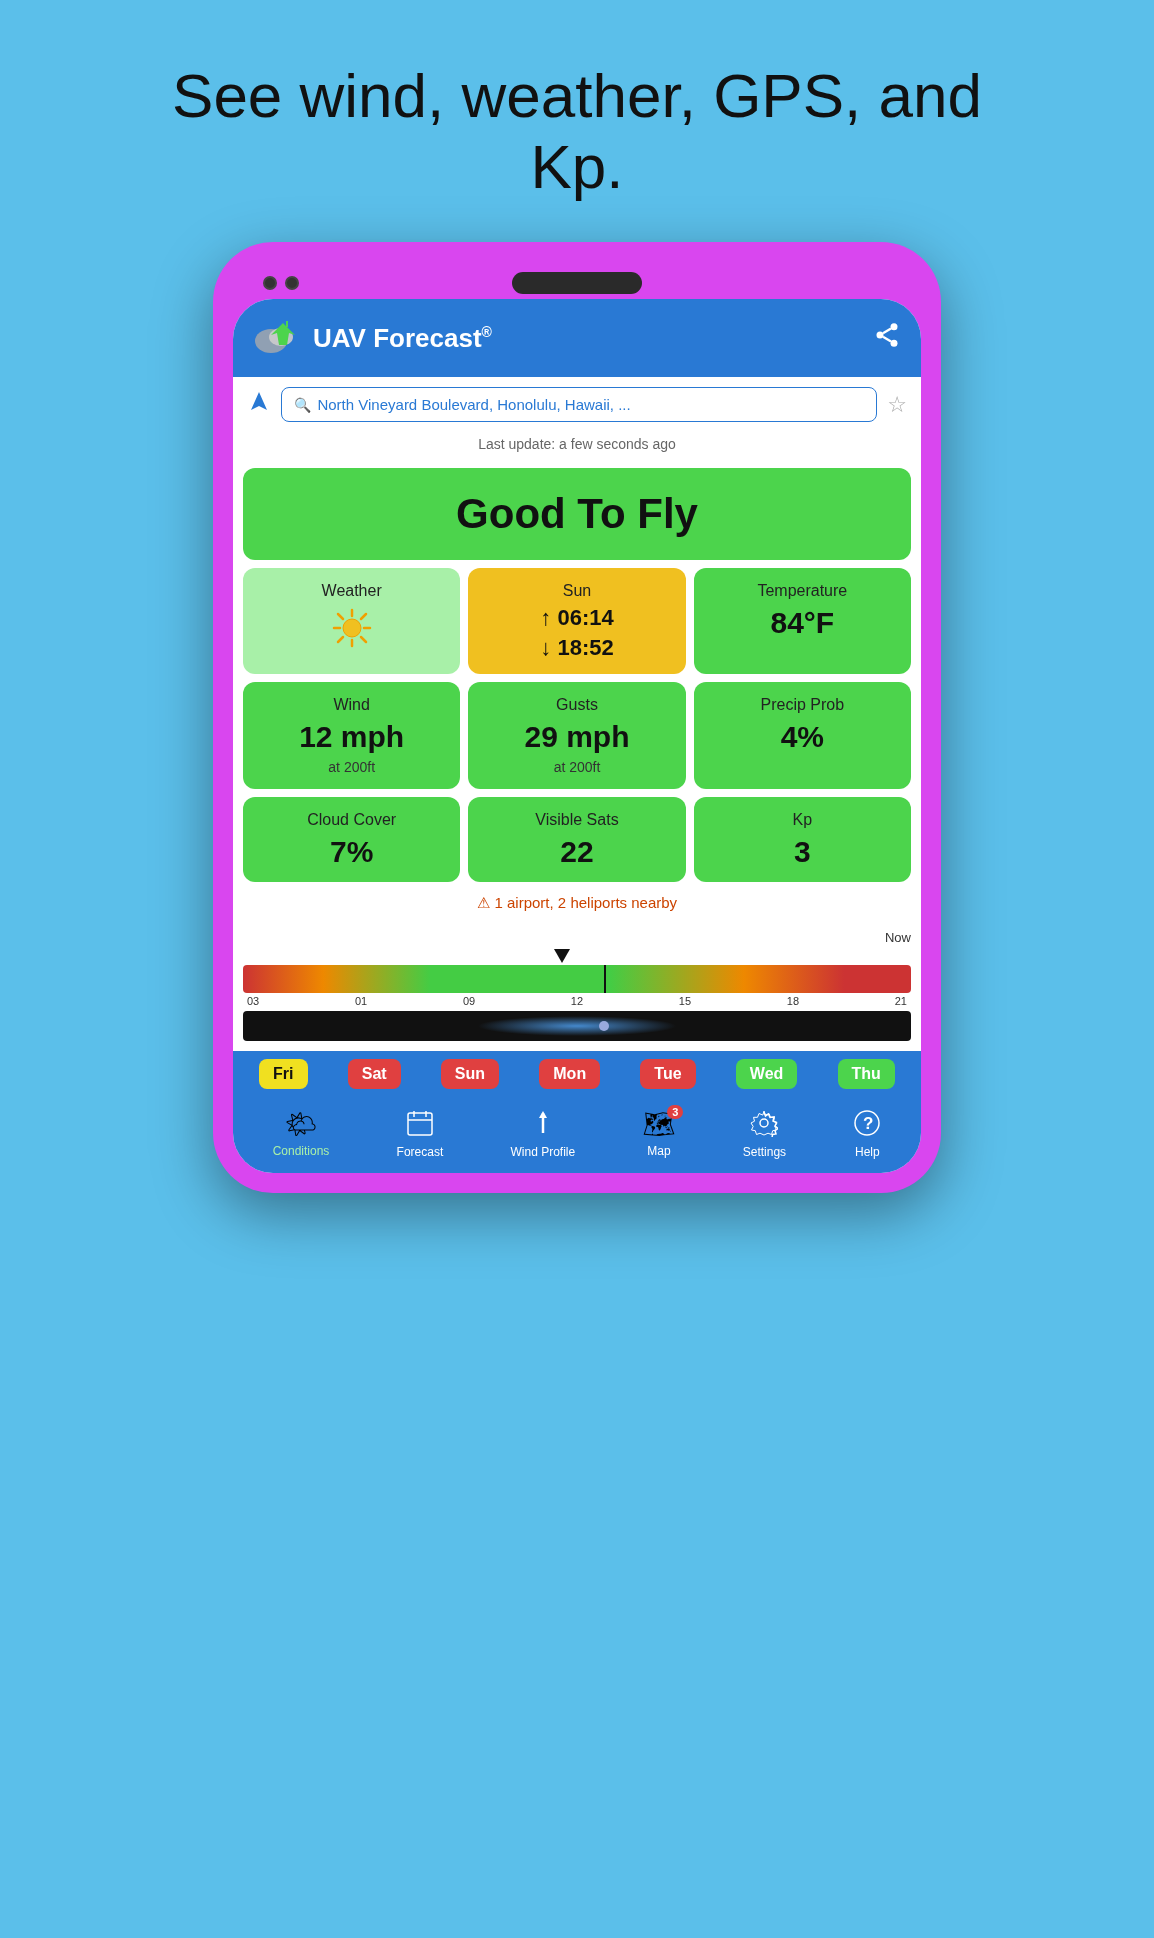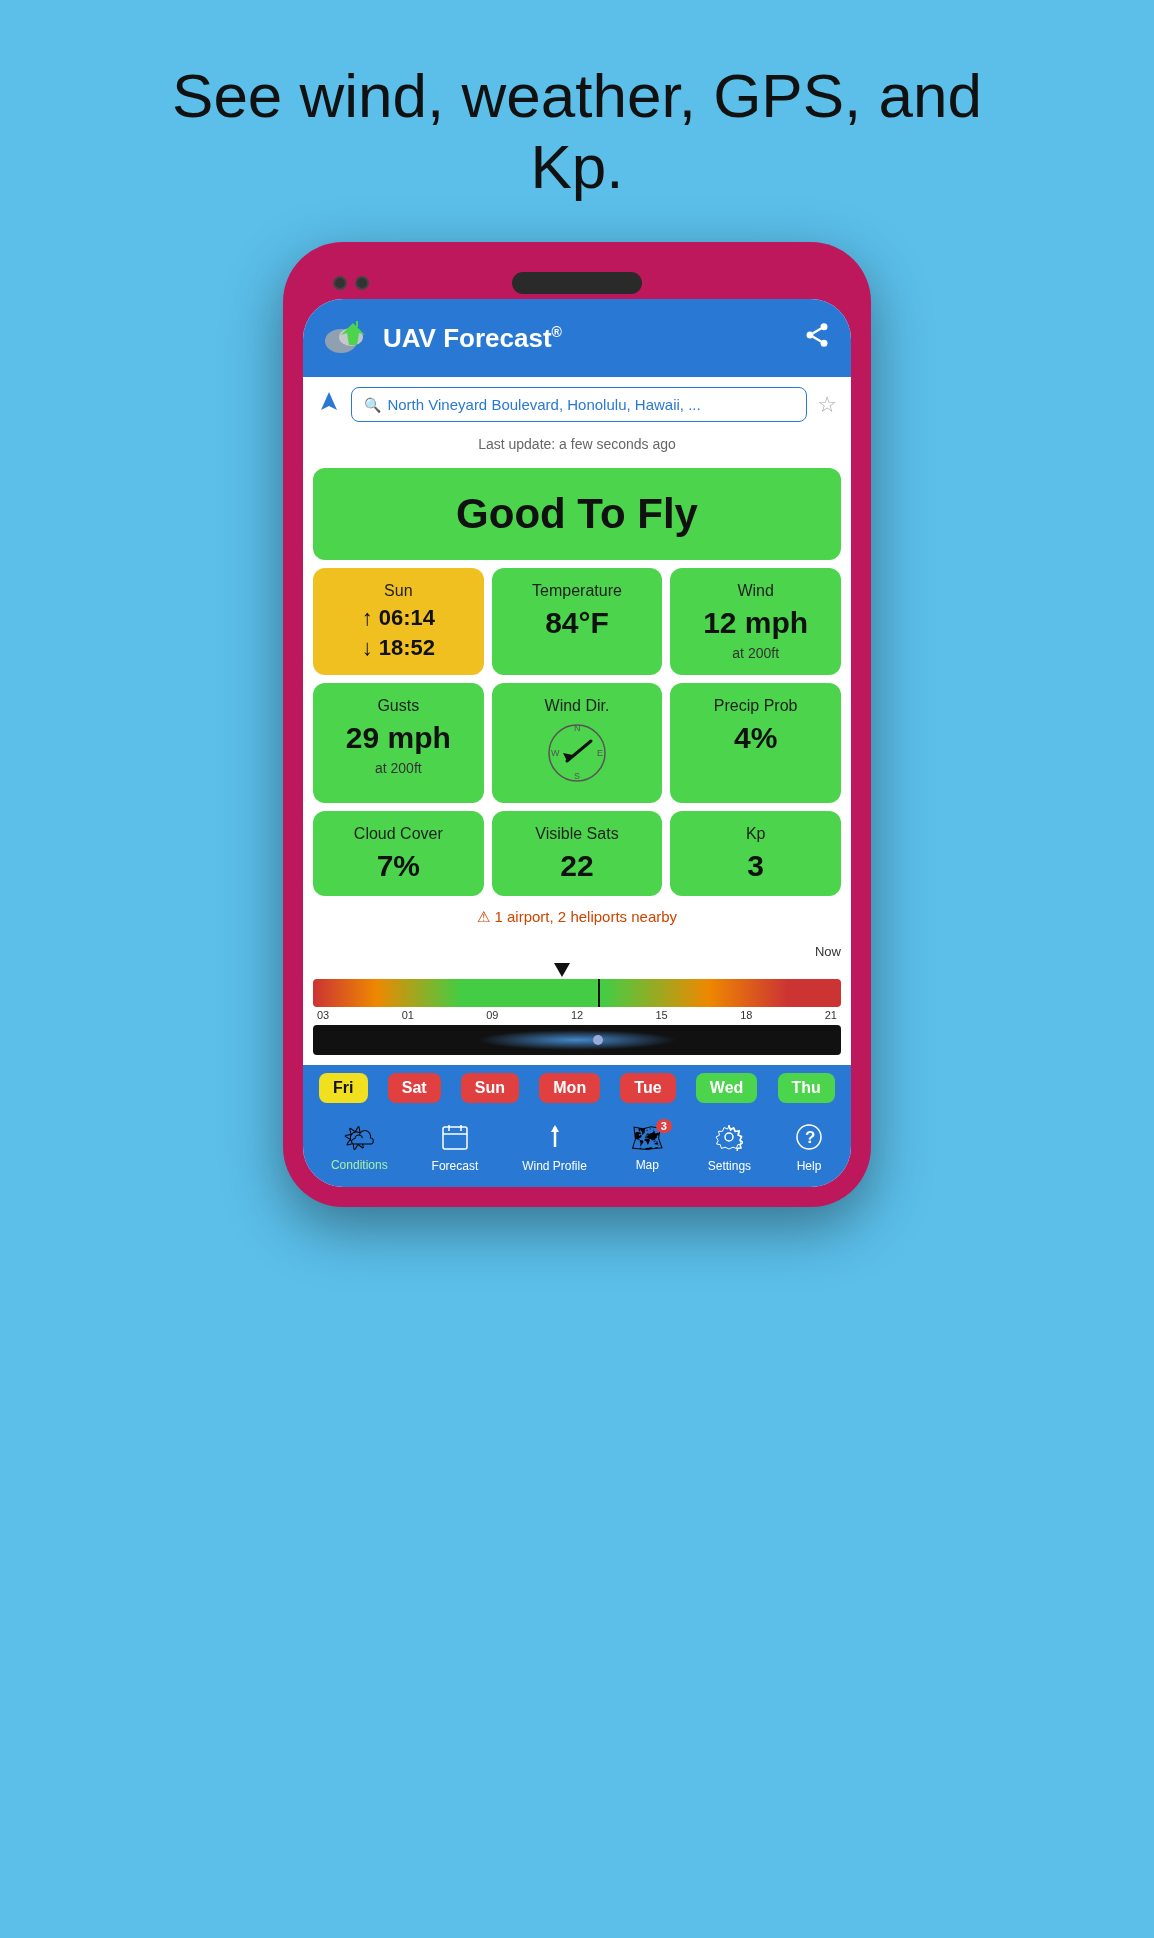--- a/index.html
+++ b/index.html
@@ -16,22 +16,22 @@
     .headline {
       font-size: 62px;
       font-weight: 400;
       color: #111;
       text-align: center;
       margin-top: 60px;
       margin-bottom: 40px;
       width: 900px;
     }
     .phone-outer {
-      width: 588px;
-      background: #be185d;
+      width: 728px;
+      background: #d946ef;
       border-radius: 60px;
       padding: 20px;
       box-shadow: 0 20px 60px rgba(0,0,0,0.4);
       position: relative;
     }
     .phone-notch-area {
       display: flex;
       justify-content: space-between;
       align-items: center;
       padding: 10px 30px 5px;
@@ -375,20 +375,36 @@
       </div>
       <div class="star-icon">☆</div>
     </div>
 
     <div class="last-update">Last update: a few seconds ago</div>
 
     <div class="good-to-fly">Good To Fly</div>
 
     <div class="cards-grid">
 
+      <div class="card card-light-green">
+        <div class="card-title">Weather</div>
+        <div class="weather-sun-icon">
+          <svg width="44" height="44" viewBox="0 0 44 44">
+            <circle cx="22" cy="22" r="9" fill="#f0c020" stroke="#f0a000" stroke-width="1"></circle>
+            <line x1="22" y1="4" x2="22" y2="10" stroke="#f0a000" stroke-width="2.5" stroke-linecap="round"></line>
+            <line x1="22" y1="34" x2="22" y2="40" stroke="#f0a000" stroke-width="2.5" stroke-linecap="round"></line>
+            <line x1="4" y1="22" x2="10" y2="22" stroke="#f0a000" stroke-width="2.5" stroke-linecap="round"></line>
+            <line x1="34" y1="22" x2="40" y2="22" stroke="#f0a000" stroke-width="2.5" stroke-linecap="round"></line>
+            <line x1="8" y1="8" x2="13" y2="13" stroke="#f0a000" stroke-width="2.5" stroke-linecap="round"></line>
+            <line x1="31" y1="31" x2="36" y2="36" stroke="#f0a000" stroke-width="2.5" stroke-linecap="round"></line>
+            <line x1="36" y1="8" x2="31" y2="13" stroke="#f0a000" stroke-width="2.5" stroke-linecap="round"></line>
+            <line x1="13" y1="31" x2="8" y2="36" stroke="#f0a000" stroke-width="2.5" stroke-linecap="round"></line>
+          </svg>
+        </div>
+      </div>
 
       <div class="card card-yellow">
         <div class="card-title">Sun</div>
         <div class="card-value" style="font-size:22px;">↑ 06:14</div>
         <div class="card-value" style="font-size:22px;">↓ 18:52</div>
       </div>
 
       <div class="card card-green">
         <div class="card-title">Temperature</div>
         <div class="card-value">84°F</div>
@@ -399,36 +415,20 @@
         <div class="card-value">12 mph</div>
         <div class="card-sub">at 200ft</div>
       </div>
 
       <div class="card card-green">
         <div class="card-title">Gusts</div>
         <div class="card-value">29 mph</div>
         <div class="card-sub">at 200ft</div>
       </div>
 
-      <div class="card card-green">
-        <div class="card-title">Wind Dir.</div>
-        <div>
-          <svg width="64" height="64" viewBox="0 0 64 64">
-            <circle cx="32" cy="32" r="28" fill="none" stroke="#555" stroke-width="1.5"></circle>
-
-            <text x="29" y="10" font-size="9" fill="#555">N</text>
-            <text x="29" y="58" font-size="9" fill="#555">S</text>
-            <text x="52" y="35" font-size="9" fill="#555">E</text>
-            <text x="6" y="35" font-size="9" fill="#555">W</text>
-
-            <line x1="46" y1="20" x2="22" y2="40" stroke="#111" stroke-width="3" stroke-linecap="round"></line>
-            <polygon points="22,40 28,34 18,32" fill="#111"></polygon>
-          </svg>
-        </div>
-      </div>
 
       <div class="card card-green">
         <div class="card-title">Precip Prob</div>
         <div class="card-value">4%</div>
       </div>
 
       <div class="card card-green">
         <div class="card-title">Cloud Cover</div>
         <div class="card-value">7%</div>
       </div>

